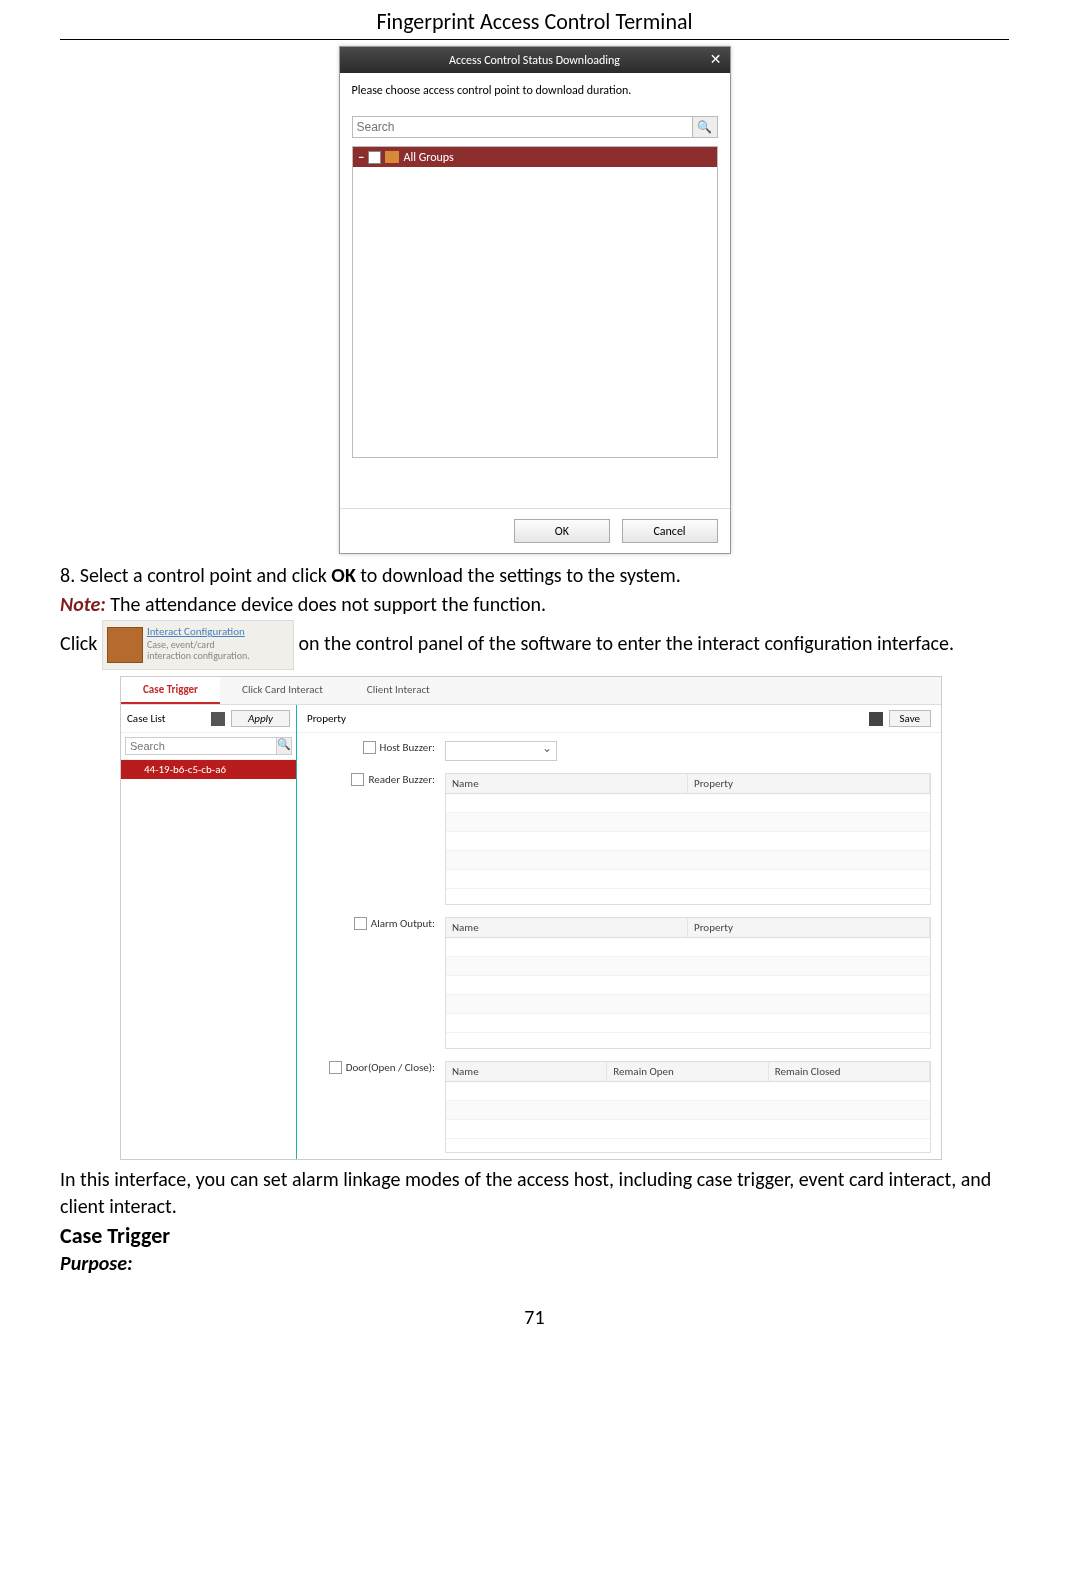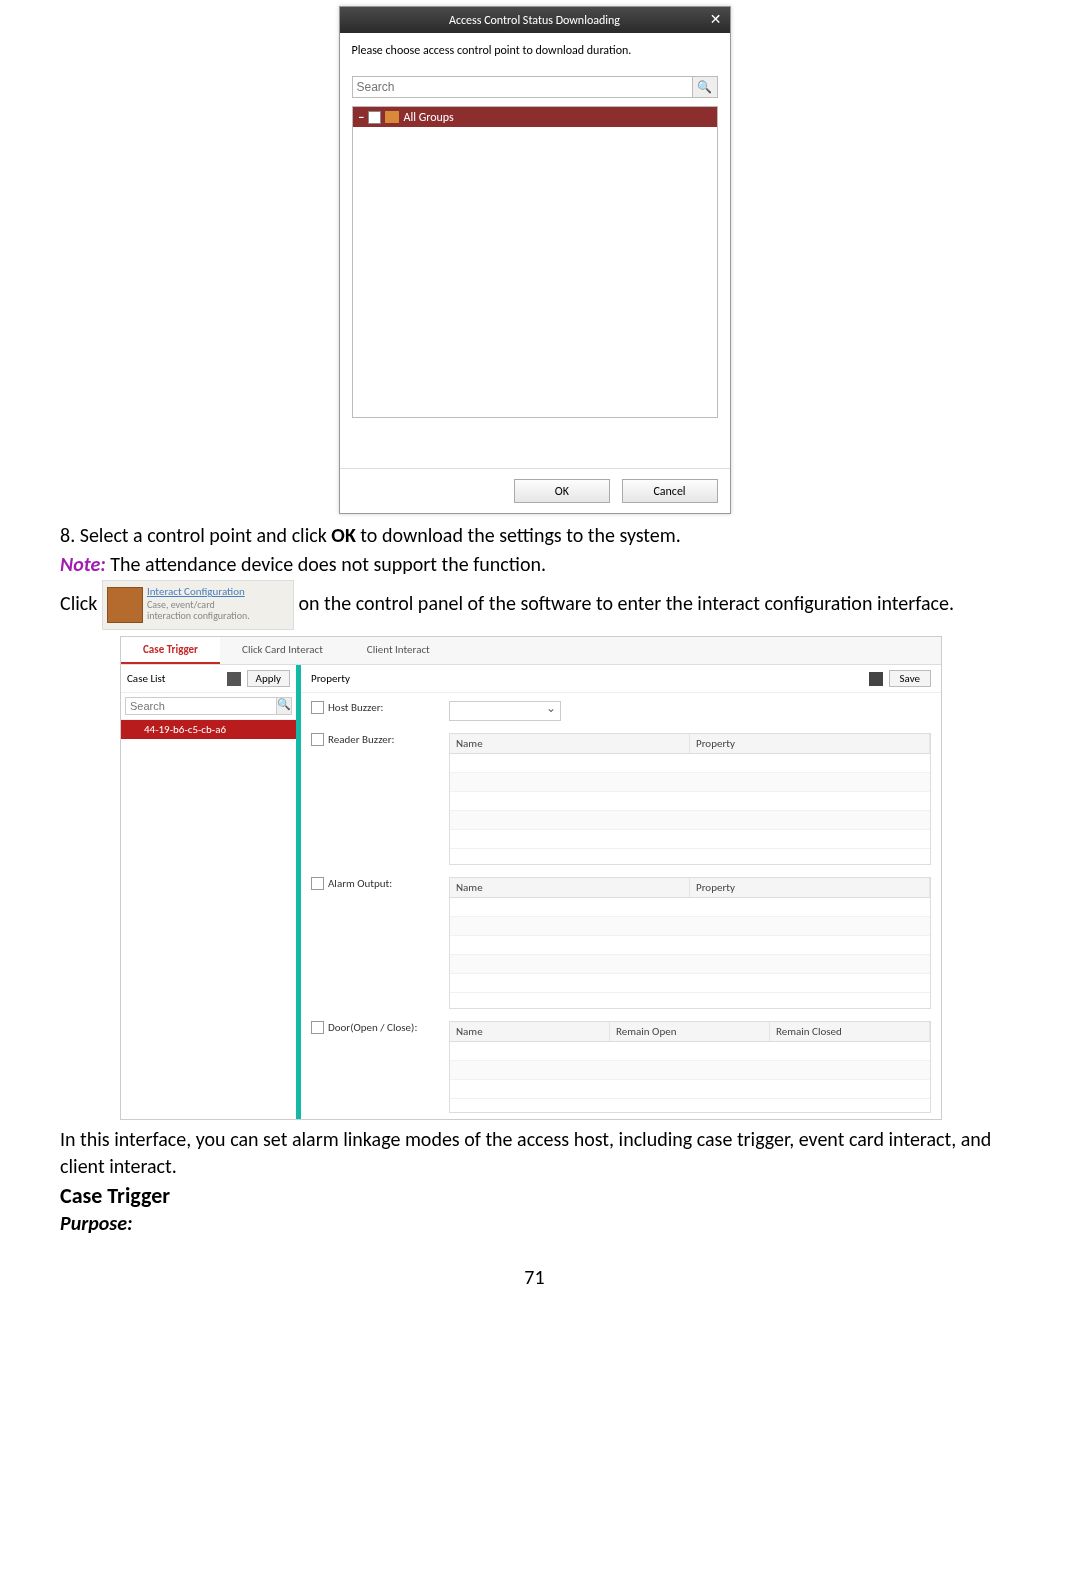--- a/index.html
+++ b/index.html
@@ -25,21 +25,21 @@
     text-align: center;
     font-size: 20px;
     margin-top: 30px;
   }
   .body-text {
     font-size: 20px;
     line-height: 1.35;
     margin: 2px 0;
   }
   .note-red {
-    color: #a21caf;
+    color: #7f1d1d;
     font-style: italic;
     font-weight: bold;
   }
   .section-heading {
     font-family: "Times New Roman", serif;
     font-size: 26px;
     font-weight: bold;
     margin: 22px 0 6px 0;
   }
   .sub-heading {
@@ -212,35 +212,36 @@
     color: #c62828;
     font-weight: bold;
     border-bottom: 2px solid #c62828;
     background: #fff;
   }
   .cols {
     display: flex;
   }
   .left-col {
     width: 175px;
-    border-right: 5px solid #14b8a6;
+    border-right: 1px solid #14b8a6;
   }
   .left-head {
     display: flex;
     align-items: center;
     justify-content: space-between;
     padding: 5px 6px;
     border-bottom: 1px solid #eee;
     font-size: 11px;
   }
   .left-head .apply {
-    padding: 1px 8px;
+    padding: 1px 16px;
     border: 1px solid #bbb;
     background: #f4f4f4;
     cursor: pointer;
+    font-style: italic;
   }
   .left-search {
     display: flex;
     padding: 4px;
     border-bottom: 1px solid #eee;
   }
   .left-search input {
     flex: 1;
     border: 1px solid #ccc;
     padding: 2px 4px;
@@ -283,20 +284,21 @@
     padding: 8px 10px 4px 10px;
     gap: 10px;
   }
   .prop-label {
     width: 128px;
     display: flex;
     align-items: center;
     gap: 4px;
     font-size: 11px;
     color: #333;
+    justify-content: flex-end;
   }
   .cb {
     width: 11px;
     height: 11px;
     border: 1px solid #999;
     display: inline-block;
   }
   .select-box {
     width: 110px;
     height: 18px;
@@ -341,20 +343,21 @@
     width: 14px; height: 14px;
     display: inline-block;
     background: #555;
   }
   .ic.save { background: #444; }
 </style>
 </head>
 <body>
 
 <div class="page">
+  <div class="header-title">Fingerprint Access Control Terminal</div>
 
   <div class="dialog">
     <div class="dialog-title">
       <span>Access Control Status Downloading</span>
       <span class="dialog-close">✕</span>
     </div>
     <div class="dialog-body">
       <div class="dialog-instr">Please choose access control point to download duration.</div>
       <div class="search-row">
         <input type="text" placeholder="Search" style="">

